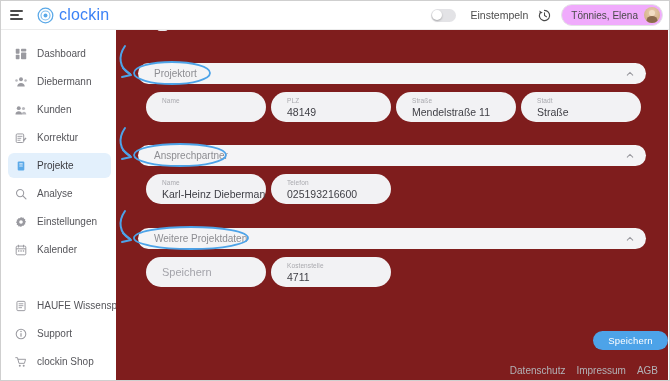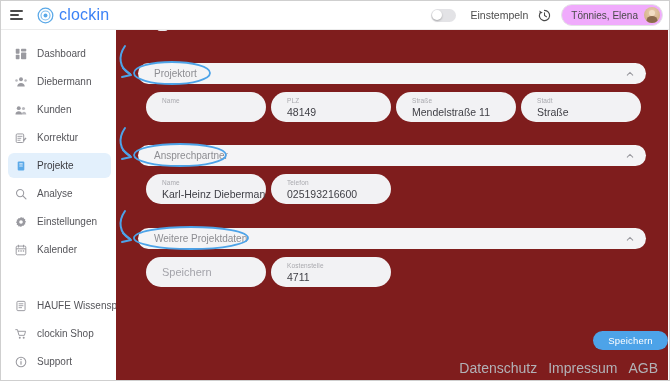--- a/index.html
+++ b/index.html
@@ -215,21 +215,21 @@
     cursor: pointer;
     letter-spacing: .2px;
     margin-top: 19px;
   }
   .footer {
     position: absolute;
     right: 10px; bottom: 6px;
     display: flex; gap: 11px;
   }
   .footer a {
-    font-size: 14px; color: #b2b2b7; text-decoration: none; cursor: pointer;
+    font-size: 10px; color: #b2b2b7; text-decoration: none; cursor: pointer;
   }
 </style>
 </head>
 <body>
 
 <div id="app">
 
   <div class="topbar">
 
     <div class="burger">
@@ -358,34 +358,34 @@
       <div class="nav-item">
         <svg class="nav-icon" viewBox="0 0 16 16">
           <rect x="2.6" y="1.8" width="10.8" height="12.4" rx="1.2" fill="none" stroke="#9a9aa0" stroke-width="1.3"></rect>
           <path d="M5.4 5h5.2M5.4 7.6h5.2M5.4 10.2h3.4" stroke="#9a9aa0" stroke-width="1.2" stroke-linecap="round"></path>
         </svg>
         <span class="nav-label">HAUFE Wissensportal</span>
       </div>
 
       <div class="nav-item">
         <svg class="nav-icon" viewBox="0 0 16 16">
+          <circle cx="8" cy="8" r="6.4" fill="none" stroke="#9a9aa0" stroke-width="1.4"></circle>
+          <rect x="7.2" y="6.8" width="1.6" height="5" rx=".8" fill="#9a9aa0"></rect>
+          <circle cx="8" cy="4.6" r="1" fill="#9a9aa0"></circle>
+        </svg>
+        <span class="nav-label">Support</span>
+      </div>
+
+      <div class="nav-item">
+        <svg class="nav-icon" viewBox="0 0 16 16">
           <path d="M1 2.2h2.3l2 7.6h7.2l1.6-5.4H4.2" fill="none" stroke="#9a9aa0" stroke-width="1.3" stroke-linejoin="round" stroke-linecap="round"></path>
           <circle cx="6.4" cy="13" r="1.3" fill="#9a9aa0"></circle>
           <circle cx="11.6" cy="13" r="1.3" fill="#9a9aa0"></circle>
         </svg>
         <span class="nav-label">clockin Shop</span>
-      </div>
-
-      <div class="nav-item">
-        <svg class="nav-icon" viewBox="0 0 16 16">
-          <circle cx="8" cy="8" r="6.4" fill="none" stroke="#9a9aa0" stroke-width="1.4"></circle>
-          <rect x="7.2" y="6.8" width="1.6" height="5" rx=".8" fill="#9a9aa0"></rect>
-          <circle cx="8" cy="4.6" r="1" fill="#9a9aa0"></circle>
-        </svg>
-        <span class="nav-label">Support</span>
       </div>
     </div>
   </div>
 
   <div class="content">
 
     <div class="cut-row">
       <div class="cut-check"></div>
 
     </div>

